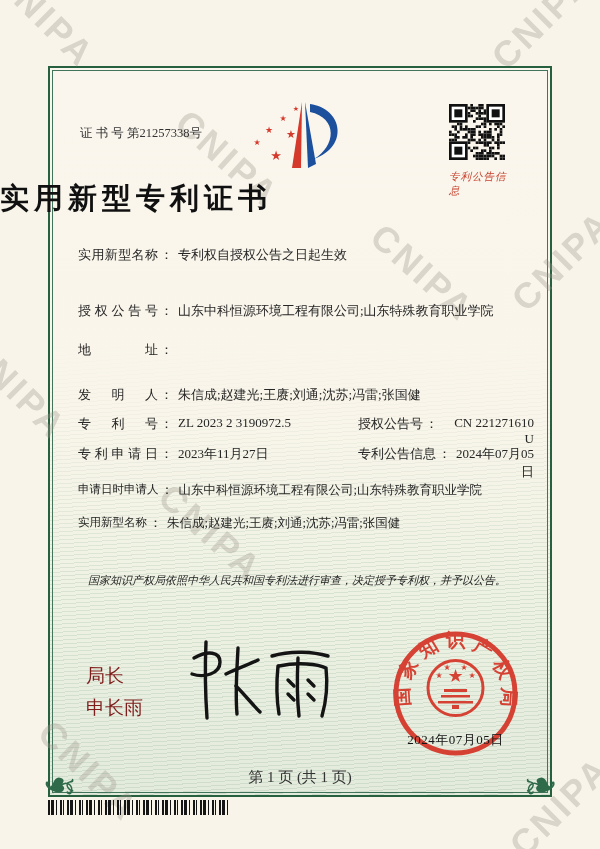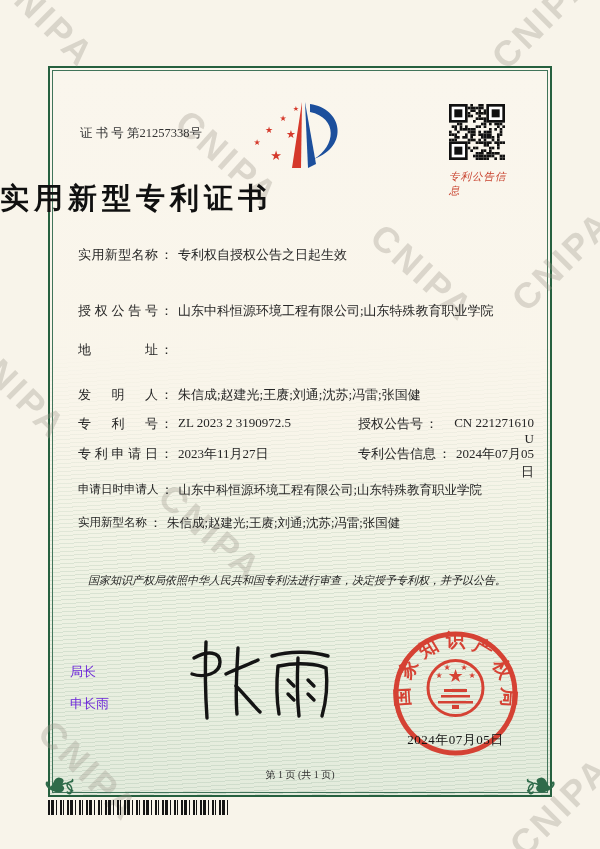--- a/index.html
+++ b/index.html
@@ -55,28 +55,28 @@
   .r-address{top:341px;}
   .r-inventor{top:386px;}
   .r-patno{top:415px;}
   .r-dates{top:445px;}
   .r-origapp{top:481px;}
   .r-originv{top:514px;}
   .statement{top:569px;left:64px;right:58px;font-size:11px;font-style:italic;
              line-height:22.5px;color:#222;overflow:hidden;}
   .statement div{white-space:nowrap;}
   .st1{padding-left:24px;}
-  .signoff{left:70px;font-size:13px;color:#6d28d9;}
+  .signoff{left:86px;font-size:19px;color:#7f1d1d;}
   .so-title{top:663px;}
   .so-name{top:695px;font-family:Liberation Serif, serif;}
   .sig{top:630px;left:180px;}
   .seal{top:625px;left:387px;opacity:.95;}
   .sealdate{top:731px;left:387px;width:137px;text-align:center;font-size:13px;
             color:#141414;z-index:4;letter-spacing:.5px;}
-  .footer{top:768px;left:0;right:0;text-align:center;font-size:10px;color:#333;}
+  .footer{top:768px;left:0;right:0;text-align:center;font-size:15px;color:#333;}
   .barcode{top:800px;left:48px;width:181px;height:15px;
     background:repeating-linear-gradient(90deg,
       #151515 0 2px,transparent 2px 3px,
       #151515 3px 6px,transparent 6px 8px,
       #151515 8px 9px,transparent 9px 12px,
       #151515 12px 14px,transparent 14px 15px,
       #151515 15px 16px,transparent 16px 19px);}
 </style>
 </head>
 <body>

